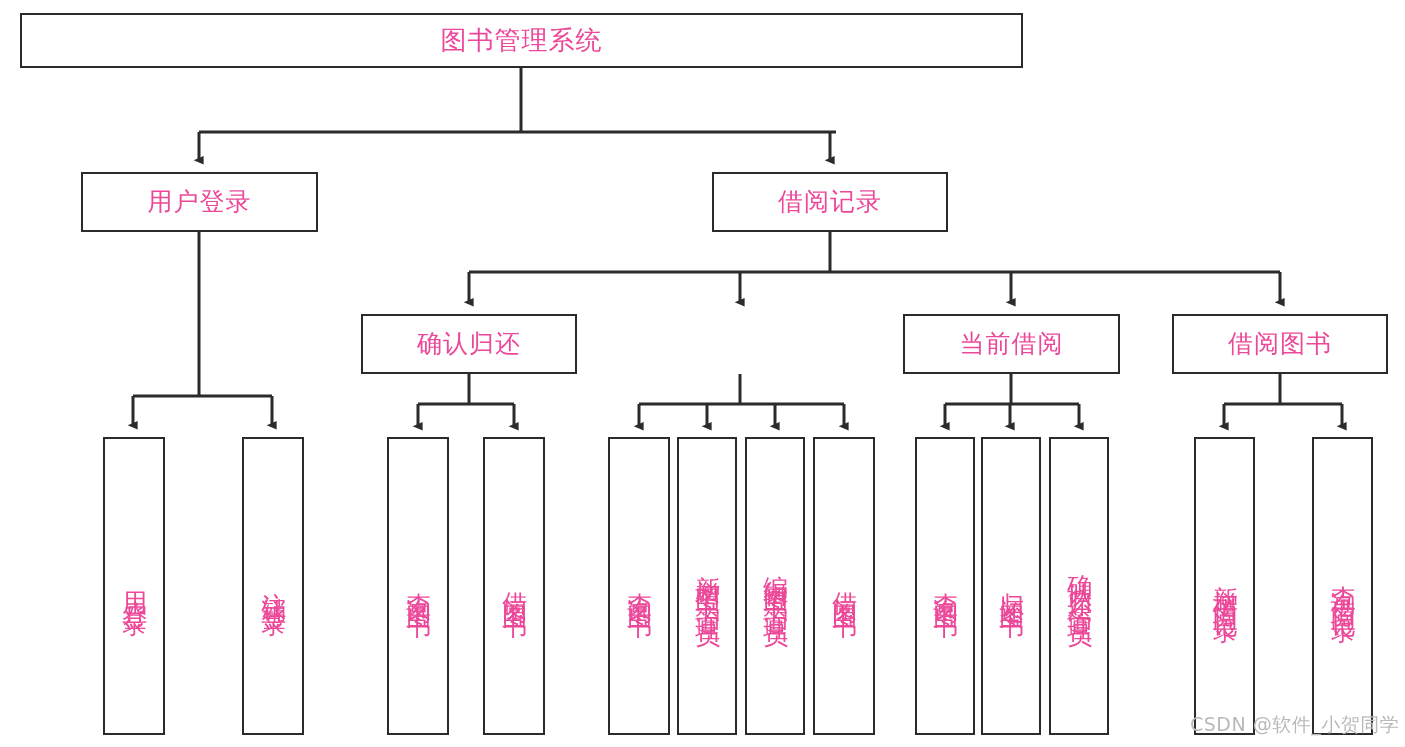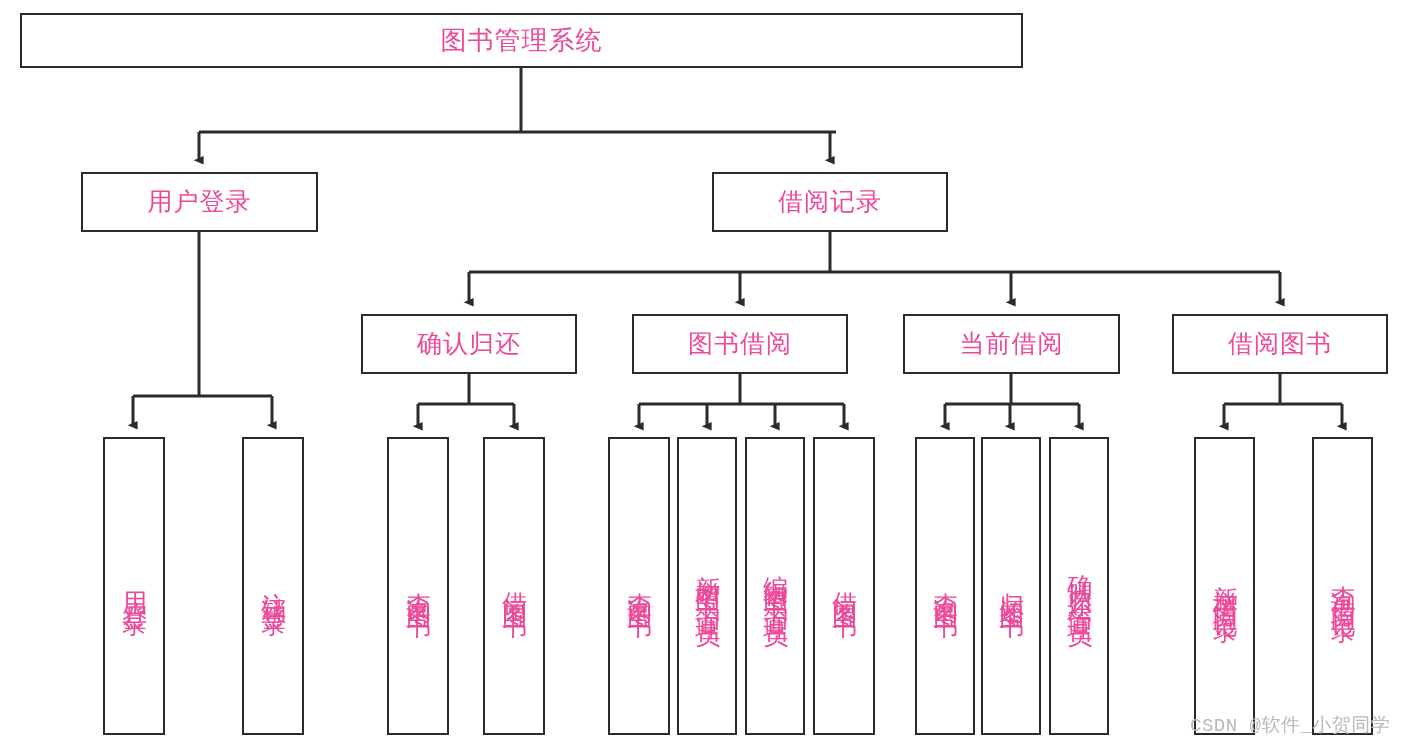--- a/index.html
+++ b/index.html
@@ -57,21 +57,20 @@
   }
   .watermark {
     position: absolute;
     left: 1190px;
     top: 712px;
     font-size: 19px;
     color: #b9b9b9;
     white-space: nowrap;
     letter-spacing: 0.5px;
     pointer-events: none;
-    font-family: Liberation Mono, monospace;
   }
 </style>
 </head>
 <body>
 
 <div id="diagram-root">
 
   <svg id="flow-svg" viewBox="0 0 1405 747">
     <defs>
       <marker id="arrow" markerWidth="11" markerHeight="11" refX="4.5" refY="5.2" orient="auto" markerUnits="userSpaceOnUse">
@@ -129,23 +128,20 @@
   <div class="node-box horiz" style="left:81px; top:172px; width:237px; height:60px;">
     <span>用户登录</span>
   </div>
   <div class="node-box horiz" style="left:712px; top:172px; width:236px; height:60px;">
     <span>借阅记录</span>
   </div>
 
   <div class="node-box horiz" style="left:361px; top:314px; width:216px; height:60px;">
     <span>确认归还</span>
   </div>
-  <div class="node-box horiz" style="left:632px; top:314px; width:216px; height:60px;">
-    <span>图书借阅</span>
-  </div>
   <div class="node-box horiz" style="left:903px; top:314px; width:217px; height:60px;">
     <span>当前借阅</span>
   </div>
   <div class="node-box horiz" style="left:1172px; top:314px; width:216px; height:60px;">
     <span>借阅图书</span>
   </div>
 
   <div class="node-box vert" style="left:103px; top:437px; width:62px; height:298px;">
     <span class="vlabel">用户登录</span>
   </div>

